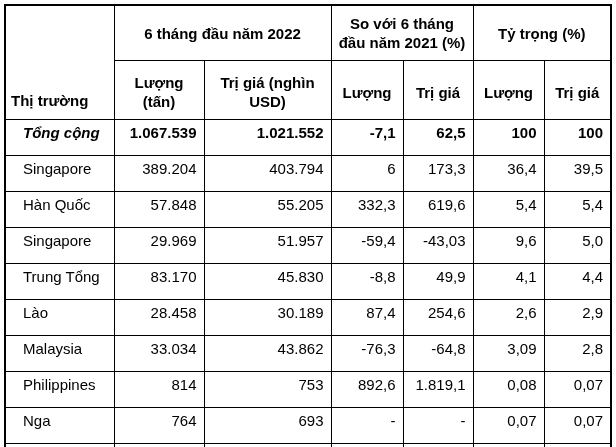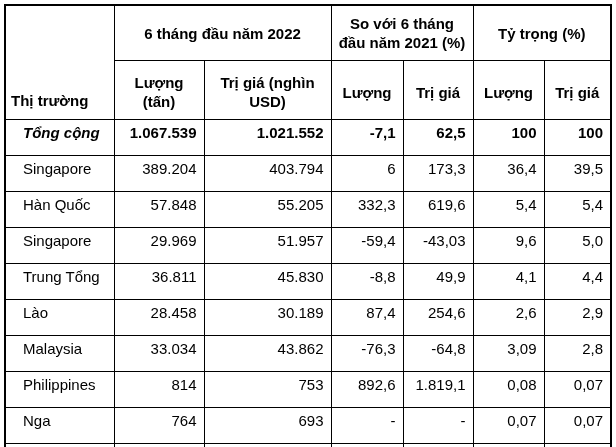--- a/index.html
+++ b/index.html
@@ -138,21 +138,21 @@
           <td class="market-cell">Singapore</td>
           <td class="value-cell">29.969</td>
           <td class="value-cell">51.957</td>
           <td class="value-cell">-59,4</td>
           <td class="value-cell">-43,03</td>
           <td class="value-cell">9,6</td>
           <td class="value-cell">5,0</td>
         </tr>
         <tr>
           <td class="market-cell">Trung Tổng</td>
-          <td class="value-cell">36.811</td>
+          <td class="value-cell">83.170</td>
           <td class="value-cell">45.830</td>
           <td class="value-cell">-8,8</td>
           <td class="value-cell">49,9</td>
           <td class="value-cell">4,1</td>
           <td class="value-cell">4,4</td>
         </tr>
         <tr>
           <td class="market-cell">Lào</td>
           <td class="value-cell">28.458</td>
           <td class="value-cell">30.189</td>

